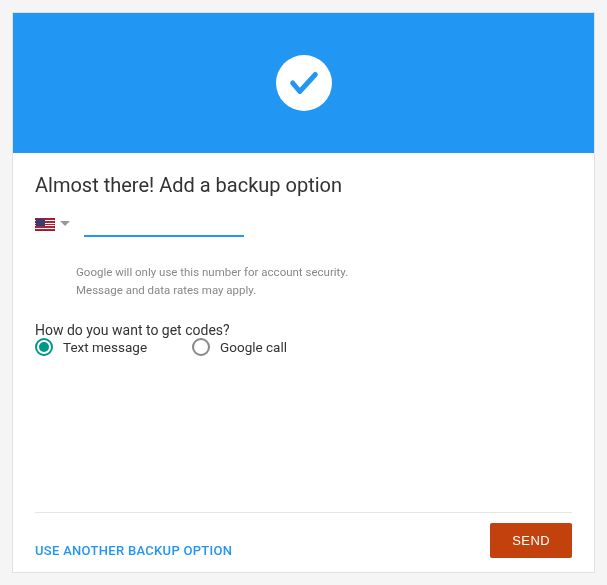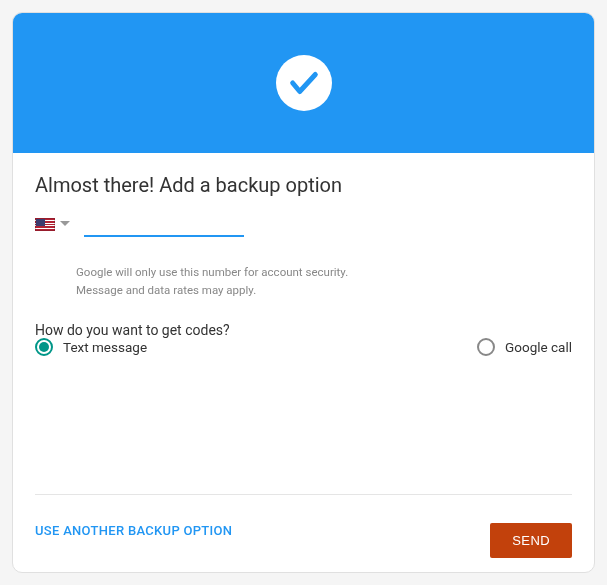--- a/index.html
+++ b/index.html
@@ -10,21 +10,21 @@
     body {
       font-family: Roboto, Arial, sans-serif;
       background: #f5f5f5;
       width: 607px;
       height: 585px;
       padding: 12px;
     }
     .card {
       background: #fff;
       border: 1px solid #e0e0e0;
-      border-radius: 10px;
+      border-radius: 0;
       overflow: hidden;
       height: 100%;
       display: flex;
       flex-direction: column;
     }
     .banner {
       background: #2196f3;
       height: 140px;
       display: flex;
       align-items: center;
@@ -131,23 +131,22 @@
       line-height: 1.6;
       margin-left: 41px;
     }
     .question {
       font-size: 14px;
       color: #333;
       margin-bottom: 0;
     }
     .radio-group {
       display: flex;
-      gap: 33px;
+      gap: 45px;
       margin-bottom: 30px;
-      justify-content: space-between;
     }
     .radio-option {
       display: flex;
       align-items: center;
       cursor: pointer;
     }
     .radio-circle {
       width: 18px;
       height: 18px;
       border: 2px solid #888;
@@ -167,23 +166,23 @@
       background: #009688;
       border-radius: 50%;
     }
     .radio-label {
       font-size: 13.5px;
       color: #333;
     }
     .footer {
       margin-top: auto;
       border-top: 1px solid #e5e5e5;
-      padding-top: 28px;
-      display: flex;
-      align-items: flex-start;
+      padding-top: 10px;
+      display: flex;
+      align-items: flex-end;
       justify-content: space-between;
     }
     .alt-link {
       font-size: 13px;
       font-weight: 500;
       color: #2196f3;
       letter-spacing: 0.3px;
       cursor: pointer;
     }
     .send-btn {

